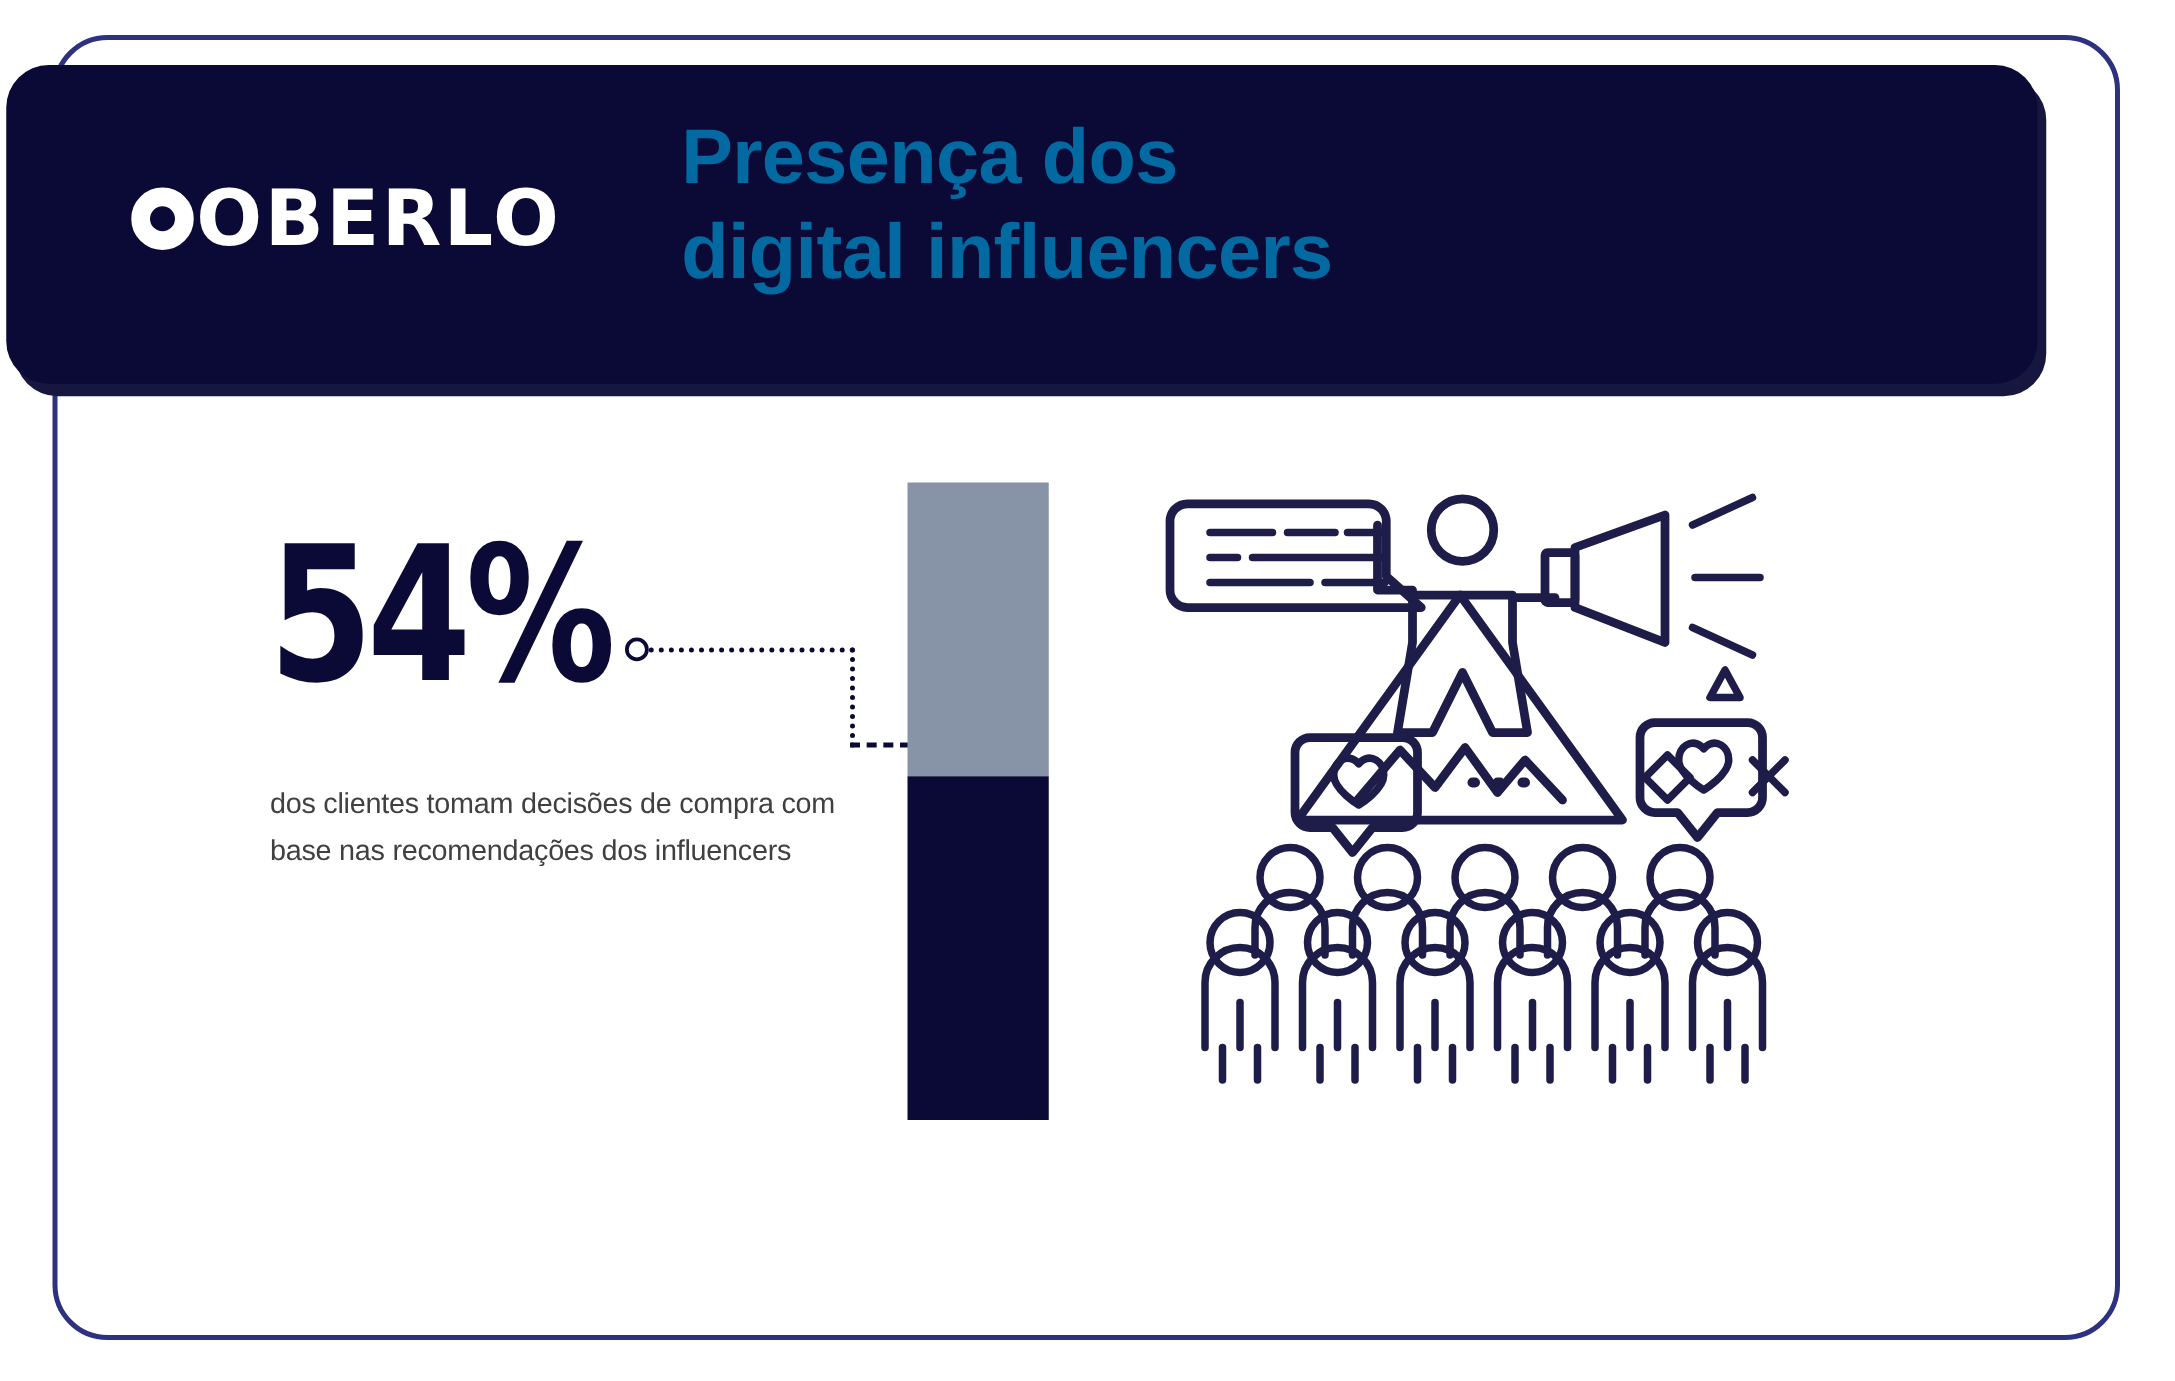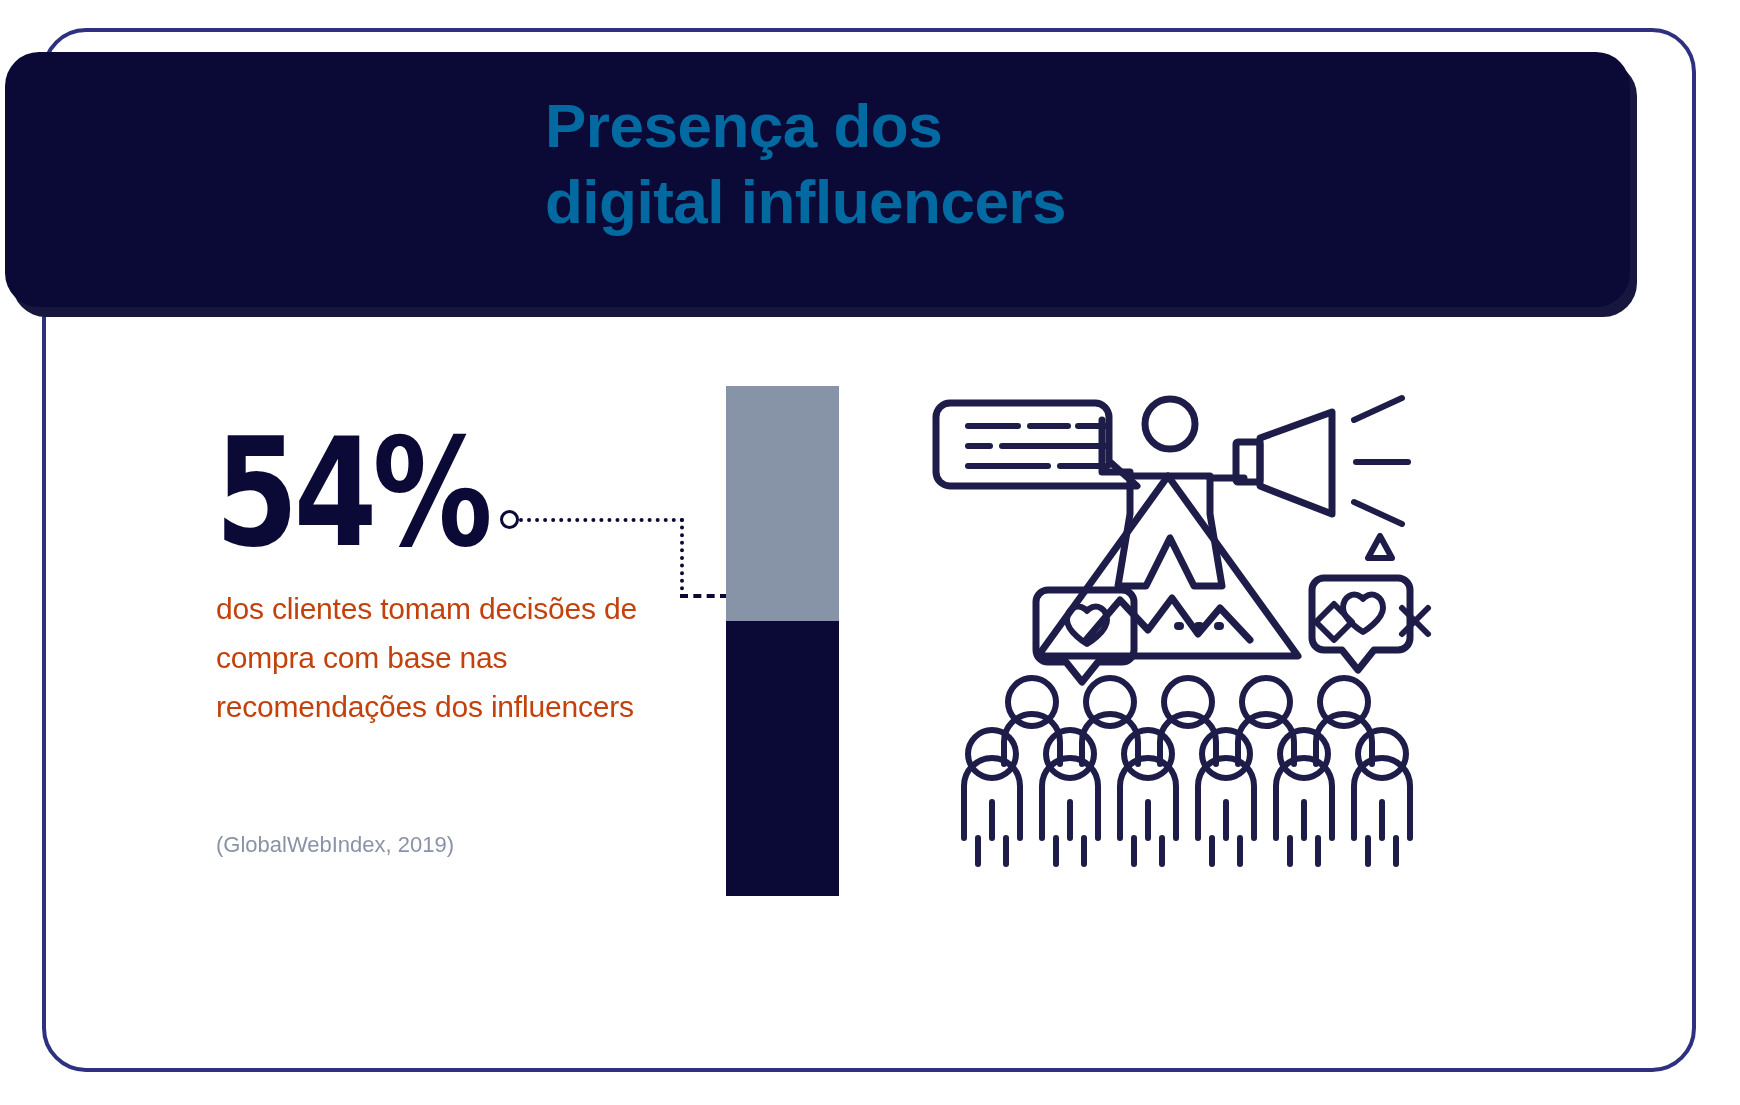--- a/index.html
+++ b/index.html
@@ -46,22 +46,22 @@
   #header-title div{white-space:nowrap;}
 
   
   #stat-number{
     position:absolute;left:215px;top:418px;
     color:#0b0a36;font-size:150px;font-weight:bold;line-height:1;
     letter-spacing:-6px;font-family:"DejaVu Sans",sans-serif;
     transform:scaleX(0.80);transform-origin:left top;
   }
   #stat-desc{
-    position:absolute;left:216px;top:584px;width:500px;
-    color:#c2410c;font-size:30px;line-height:1.64;letter-spacing:-0.2px;
+    position:absolute;left:216px;top:624px;width:500px;
+    color:#404040;font-size:23px;line-height:1.64;letter-spacing:-0.2px;
   }
   #stat-source{
     position:absolute;left:216px;top:832px;width:500px;
     color:#8992a6;font-size:22px;letter-spacing:0px;
   }
 
   
   #connector-dot{
     position:absolute;left:500px;top:510px;width:19px;height:19px;
     border:3px solid #0b0a36;border-radius:50%;background:#ffffff;box-sizing:border-box;
@@ -94,31 +94,34 @@
 <body>
 
 <div id="stage">
 
   <div id="card-frame"></div>
 
   <div id="header-shadow"></div>
 
   <div id="header-banner"></div>
 
+  <div id="logo">
+    <span class="logo-o"></span>
+    <span id="logo-text">OBERLO</span>
+  </div>
 
   <div id="header-title">
     <div>Presença dos</div>
     <div>digital influencers</div>
   </div>
 
   <div id="stat-number">54%</div>
 
   <div id="stat-desc">dos clientes tomam decisões de compra com base nas recomendações dos influencers</div>
 
-  <div id="stat-source">(GlobalWebIndex, 2019)</div>
 
   <div id="connector-dot"></div>
   <div id="connector-h1"></div>
   <div id="connector-v"></div>
   <div id="connector-h2"></div>
 
   <div id="bar">
     <div id="bar-top" style="height: 235px; background: rgb(135, 148, 168);"></div>
     <div id="bar-bottom" style="top: 235px; height: 275px; background: rgb(11, 10, 54);"></div>
   </div>

